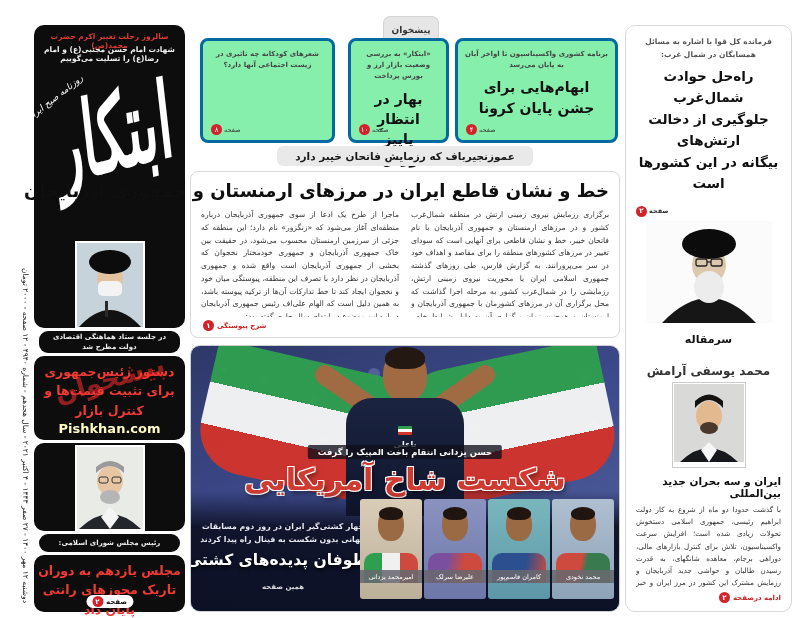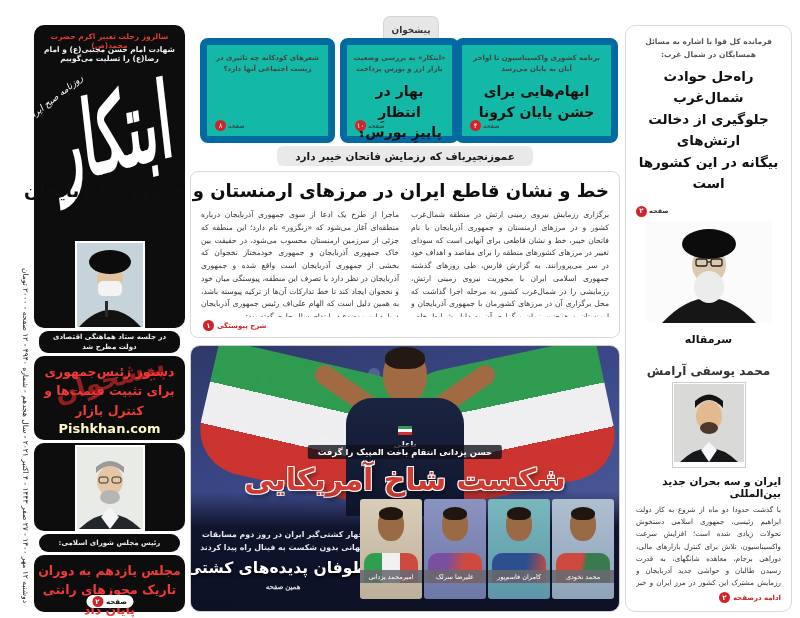--- a/index.html
+++ b/index.html
@@ -36,23 +36,23 @@
   .mast-sec4 { top:530px; height:57px; }
   .page-pill { position:absolute; bottom:4px; left:50%; transform:translateX(-50%); background:#fff; border-radius:8px; padding:1px 6px;
                display:inline-flex; align-items:center; gap:3px; font-size:7px; color:#111; font-weight:bold; }
   .badge-circle { width:11px; height:11px; border-radius:50%; background:#d2232a; color:#fff; font-size:7px;
                   display:inline-flex; align-items:center; justify-content:center; flex:0 0 auto; }
 
   
   .preview-tab { position:absolute; top:16px; left:383px; width:56px; height:26px; background:#e6e6e6; border:1px solid #d5d5d5;
                  border-bottom:none; border-radius:7px 7px 0 0; font-size:9px; font-weight:bold; color:#333;
                  display:flex; align-items:center; justify-content:center; }
-  .top-box { position:absolute; top:38px; height:105px; background:#14b8a6; border:7px solid #0369a1; border-radius:8px; padding:8px 6px 6px; }
+  .top-box { position:absolute; top:38px; height:105px; background:#86efac; border:3px solid #0369a1; border-radius:8px; padding:8px 6px 6px; }
   .tb-a { left:455px; width:163px; }
-  .tb-b { left:340px; width:119px; }
+  .tb-b { left:348px; width:101px; }
   .tb-c { left:200px; width:135px; }
   .tb-kicker { font-size:7px; color:#444; text-align:center; line-height:1.6; font-weight:bold; }
   .tb-headline { margin-top:6px; font-size:14px; font-weight:bold; color:#111; text-align:center; line-height:1.45; white-space:pre-line; }
   .corner-badge { position:absolute; left:8px; bottom:5px; display:inline-flex; align-items:center; gap:2px; font-size:6.5px; color:#333; }
   .ms-kicker-wrap { position:absolute; top:145px; left:190px; width:430px; text-align:center; }
   .ms-kicker { display:inline-block; background:#e9e9e9; border-radius:6px; padding:4px 18px; font-size:10.5px; font-weight:bold; color:#1a1a1a; }
   .main-card { position:absolute; top:171px; left:190px; width:430px; height:167px; background:#fff; border:1px solid #d9d9d9; border-radius:8px; padding:8px 10px; }
   .ma-headline { font-size:18px; font-weight:bold; color:#0f0f0f; text-align:center; letter-spacing:-.6px; white-space:nowrap; }
   .ma-body { display:flex; gap:12px; margin-top:8px; height:108px; overflow:hidden; }
   .ma-body p { flex:1; font-size:7.6px; color:#333; text-align:justify; line-height:1.68; }
@@ -82,21 +82,21 @@
   .photo-caption { position:absolute; top:99px; left:50%; transform:translateX(-50%); background:rgba(16,16,26,.78); color:#fff;
                    font-size:8.5px; font-weight:bold; padding:2px 10px; border-radius:2px; white-space:nowrap; z-index:5; }
   .photo-headline { position:absolute; top:116px; left:0; right:0; text-align:center; z-index:5; font-size:30px; font-weight:bold; color:#cf3a31;
                     letter-spacing:-1px;
                     text-shadow:-1px -1px 0 #fff, 1px -1px 0 #fff, -1px 1px 0 #fff, 1px 1px 0 #fff, 2px 3px 5px rgba(0,0,0,.55); }
   .photo-bottom { position:absolute; left:0; right:0; bottom:0; height:120px; z-index:6;
                   background:linear-gradient(180deg, rgba(13,17,38,0) 0%, rgba(13,17,38,.94) 30%, #0c1126 100%); }
   .wr-text { position:absolute; left:8px; bottom:20px; width:168px; text-align:center; color:#fff; }
   .wr-kicker { font-size:7.8px; font-weight:bold; line-height:1.7; color:#e9e9f2; }
   .wr-subhead { margin-top:5px; font-size:15.5px; font-weight:bold; color:#fff; text-shadow:0 2px 4px #000; white-space:nowrap; }
-  .wr-badge { margin-top:6px; font-size:7px; color:#ddd; font-weight:bold;font-family:Liberation Serif, serif; }
+  .wr-badge { margin-top:14px; font-size:7px; color:#ddd; font-weight:bold; }
   .portraits { position:absolute; right:5px; bottom:12px; display:flex; gap:2px; z-index:7; }
   .portrait { position:relative; width:62px; height:100px; border-radius:3px; overflow:hidden; }
   .portrait:nth-child(1) { background:linear-gradient(#aebfd0,#8fa3b8); }
   .portrait:nth-child(2) { background:linear-gradient(#79b7bd,#5d96a8); }
   .portrait:nth-child(3) { background:linear-gradient(#8a93c0,#6e78a8); }
   .portrait:nth-child(4) { background:linear-gradient(#d9cdb8,#bdb09a); }
   .p-head { position:relative; width:26px; height:32px; border-radius:46%; background:#9a6a45; margin:10px auto 0; }
   .p-head::before { content:""; position:absolute; top:-2px; left:1px; right:1px; height:13px; background:#20150f; border-radius:50% 50% 40% 40%; }
   .p-body { position:absolute; bottom:16px; left:4px; right:4px; height:30px; border-radius:10px 10px 0 0; }
   .portrait:nth-child(1) .p-body { background:linear-gradient(100deg,#cf4a3e 45%,#3a7a4f 55%); }

